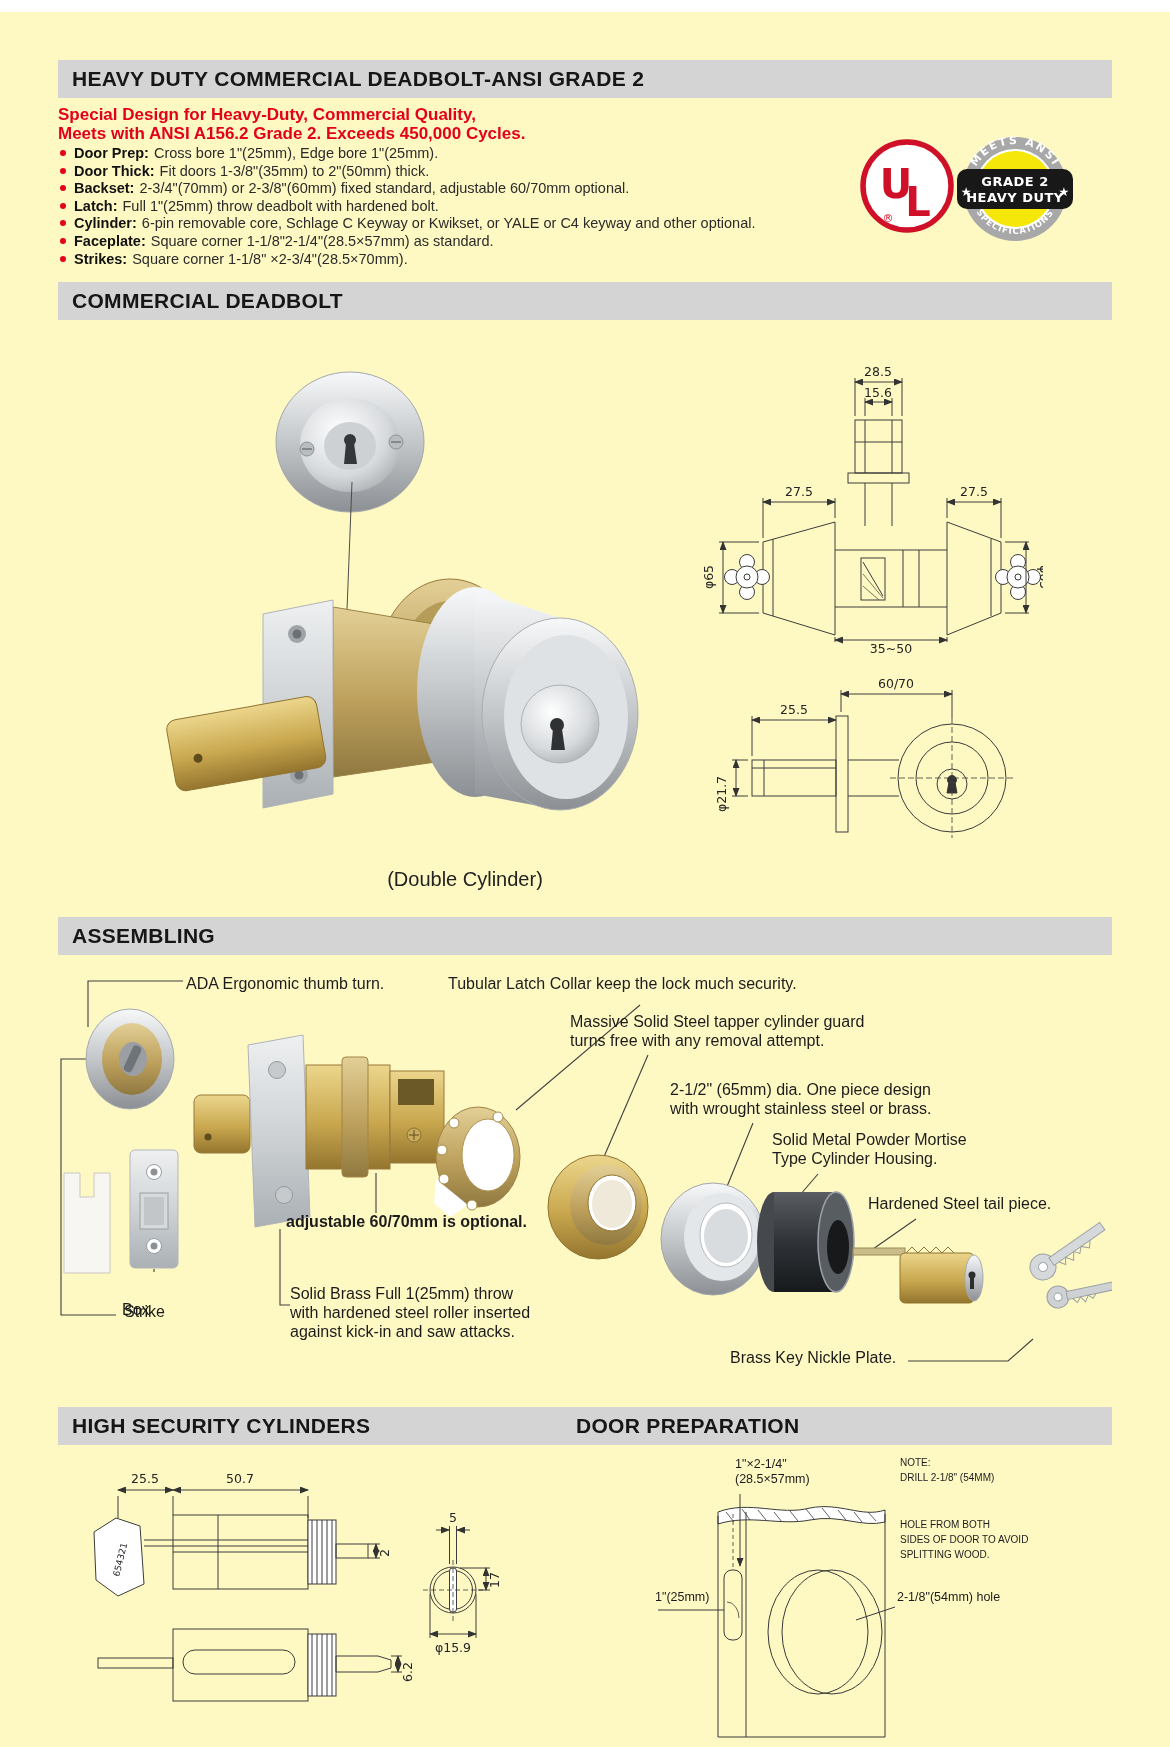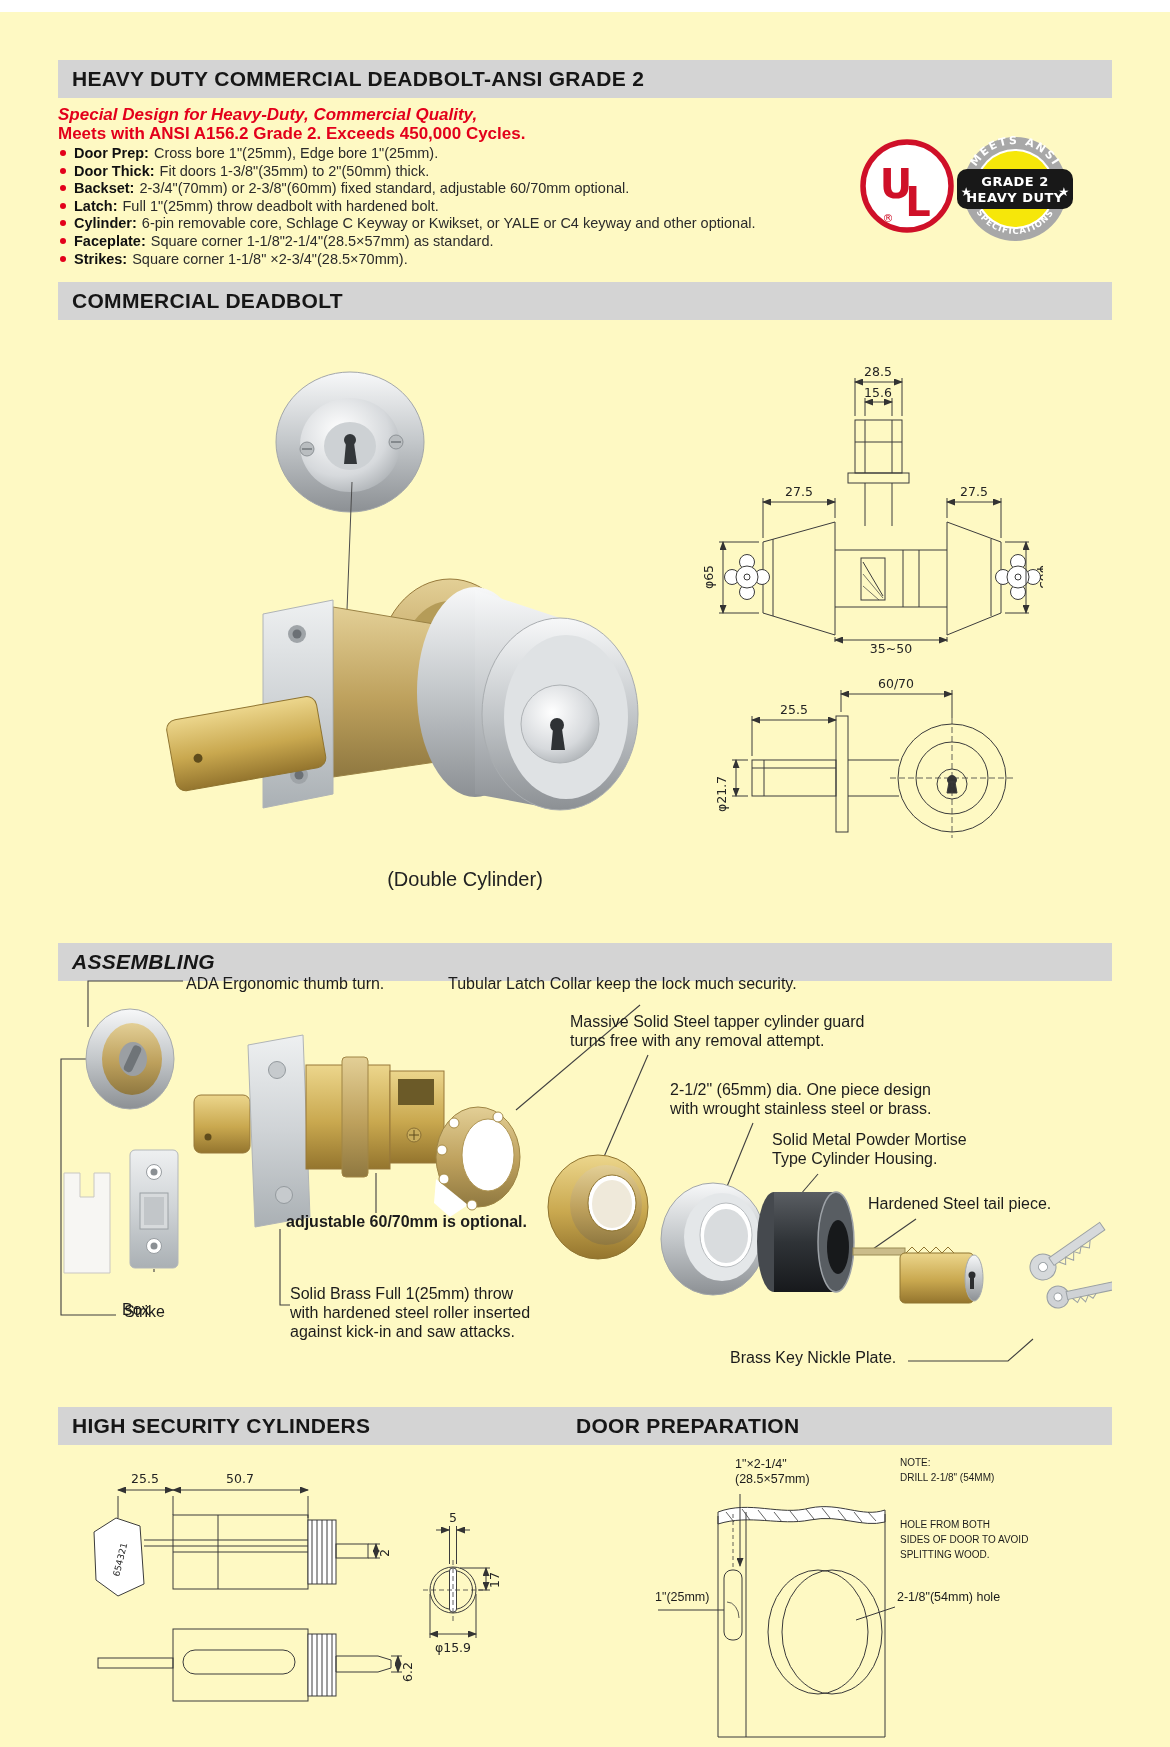--- a/index.html
+++ b/index.html
@@ -57,21 +57,21 @@
           <stop offset=".5" stop-color="#2f3337"></stop>
           <stop offset="1" stop-color="#17191c"></stop>
       </linearGradient>
     </defs>
   </svg>
 
   <div class="secbar" style="top:48px;">
     <div class="t">HEAVY DUTY COMMERCIAL DEADBOLT-ANSI GRADE 2</div>
   </div>
 
-  <div class="abs redline" style="left:58px;top:93px;font-style:italic;">Special Design for Heavy-Duty, Commercial Quality,</div>
+  <div class="abs redline" style="left:58px;top:93px;">Special Design for Heavy-Duty, Commercial Quality,</div>
   <div class="abs redline" style="left:58px;top:112px;">Meets with ANSI A156.2 Grade 2. Exceeds 450,000 Cycles.</div>
 
   <div class="specs">
     <div class="spec"><span class="dot"></span><b>Door Prep:</b><span>Cross bore 1"(25mm), Edge bore 1"(25mm).</span></div>
     <div class="spec"><span class="dot"></span><b>Door Thick:</b><span>Fit doors 1-3/8"(35mm) to 2"(50mm) thick.</span></div>
     <div class="spec"><span class="dot"></span><b>Backset:</b><span>2-3/4"(70mm) or 2-3/8"(60mm) fixed standard, adjustable 60/70mm optional.</span></div>
     <div class="spec"><span class="dot"></span><b>Latch:</b><span>Full 1"(25mm) throw deadbolt with hardened bolt.</span></div>
     <div class="spec"><span class="dot"></span><b>Cylinder:</b><span>6-pin removable core, Schlage C Keyway or Kwikset, or YALE or C4 keyway and other optional.</span></div>
     <div class="spec"><span class="dot"></span><b>Faceplate:</b><span>Square corner 1-1/8"2-1/4"(28.5×57mm) as standard.</span></div>
     <div class="spec"><span class="dot"></span><b>Strikes:</b><span>Square corner 1-1/8"  ×2-3/4"(28.5×70mm).</span></div>
@@ -275,21 +275,21 @@
 
       <line x1="58" y1="100" x2="42" y2="100"></line>
         <line x1="58" y1="136" x2="42" y2="136"></line>
       <line x1="46" y1="100" x2="46" y2="136" marker-start="url(#ar4)" marker-end="url(#ar3)"></line>
     </g>
     <text class="dimtxt" x="206" y="28" text-anchor="middle">60/70</text>
     <text class="dimtxt" x="104" y="54" text-anchor="middle">25.5</text>
     <text class="dimtxt" transform="translate(36,152) rotate(-90)">φ21.7</text>
   </svg>
 
-  <div class="secbar" style="top:931px;font-style:italic;">
+  <div class="secbar" style="top:905px;">
     <div class="t">ASSEMBLING</div>
   </div>
 
   <svg class="abs" style="left:58px;top:955px;" width="1054" height="435" viewBox="0 0 1054 435">
     <g stroke="#3f3f3f" stroke-width="1.1" fill="none">
       <polyline points="30,60 30,14 125,14"></polyline>
       <polyline points="28,92 3,92 3,348 58,348"></polyline>
       <line x1="96" y1="302" x2="96" y2="305"></line>
       <line x1="318" y1="206" x2="318" y2="246"></line>
       <polyline points="222,262 222,338 232,338"></polyline>

